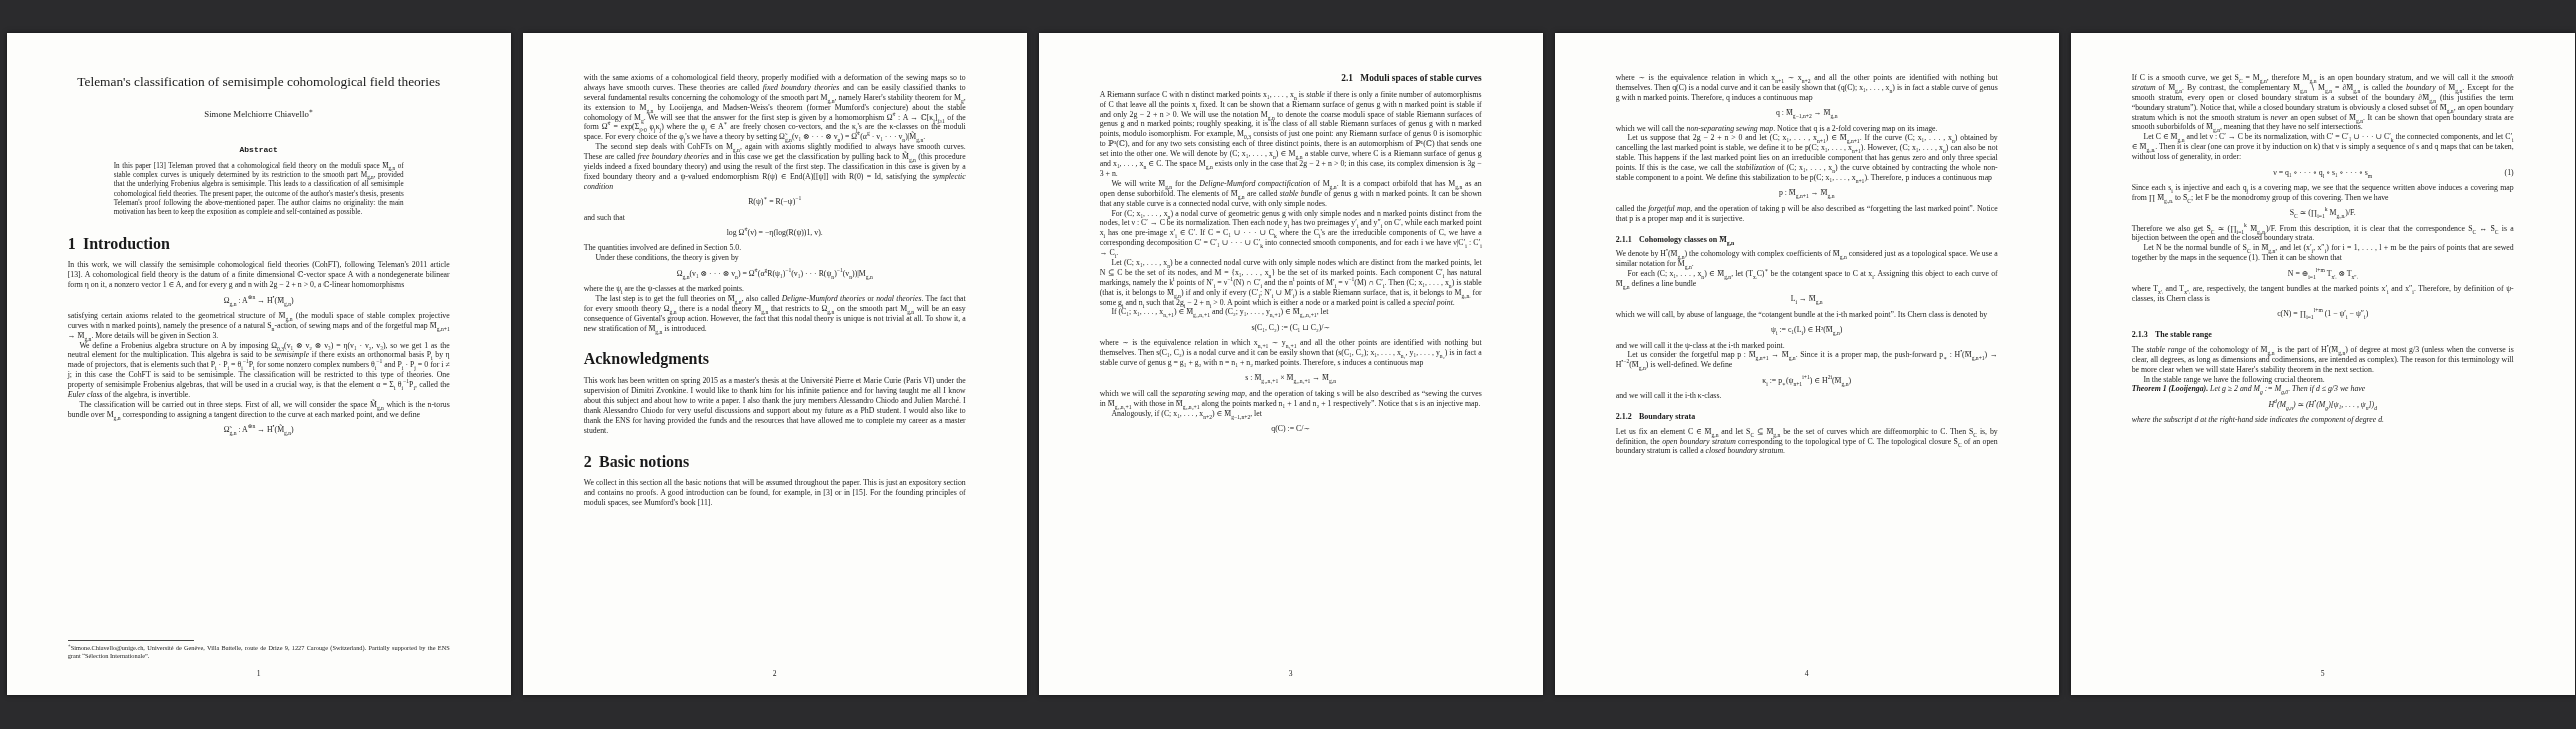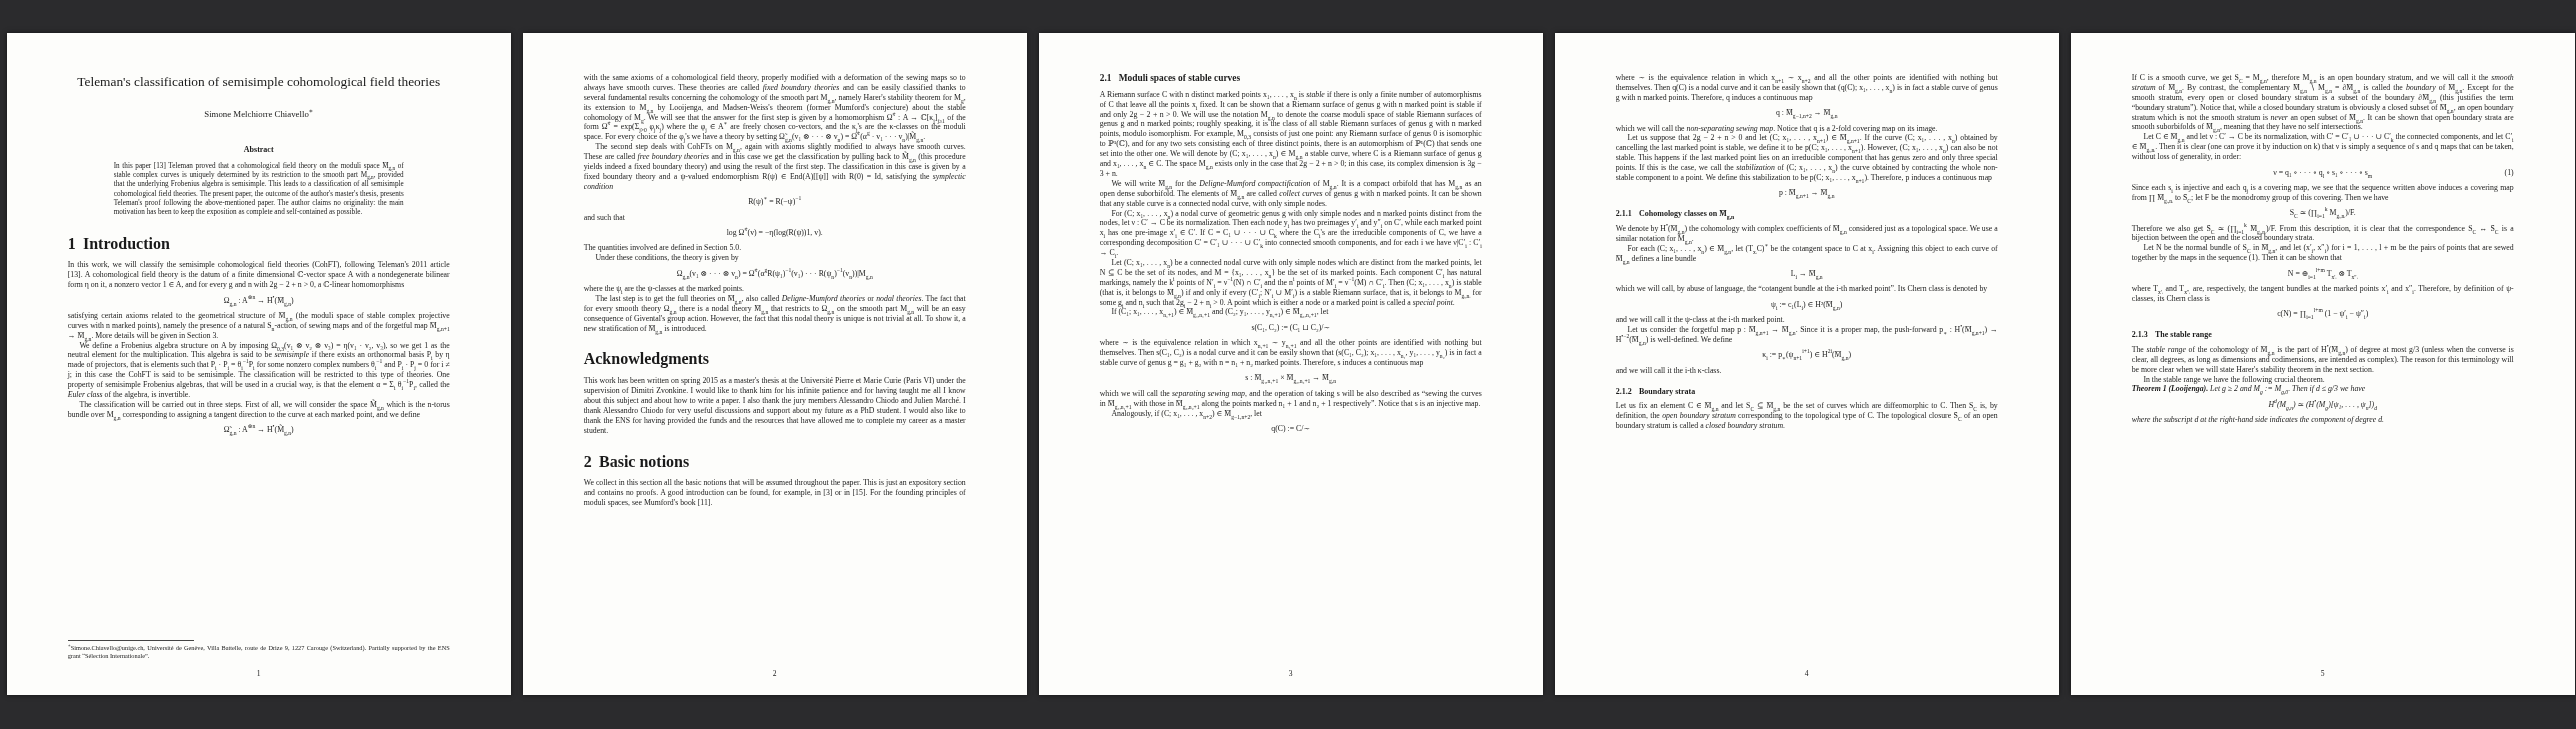--- a/index.html
+++ b/index.html
@@ -20,24 +20,24 @@
     position:relative;overflow:hidden;
   }
   .page > :first-child{margin-top:0;}
   .page p{margin:0;text-indent:1.5em;}
   .page p.noind{text-indent:0;}
   .display{margin:5.5px 0;text-align:center;text-indent:0;}
   .eqrow{position:relative;margin:5.5px 0;text-align:center;}
   .eqtag{position:absolute;right:0;top:0;}
   h1.title{font-size:13.4px;font-weight:400;text-align:center;margin:7.3px 0 0 0;line-height:1.32;}
   .author{text-align:center;font-size:8.8px;margin-top:18px;text-indent:0;}
-  .abshead{text-align:center;font-weight:bold;font-size:8px;margin-top:25.5px;}
+  .abshead{text-align:center;font-weight:bold;font-size:8px;margin-top:25.5px;font-family:Liberation Mono, monospace;}
   .abstract{width:290px;margin:6px auto 0 auto;font-size:7.2px;line-height:1.3;text-align:justify;}
   h2.sec{font-size:16px;font-weight:bold;margin:17px 0 7.3px 0;text-align:left;line-height:1.15;}
-  h3.subsec{font-size:9.4px;font-weight:bold;margin:13.4px 0 6px 0;text-align:left;line-height:1.15;}
+  h3.subsec{font-size:9.4px;font-weight:bold;margin:13.4px 0 6px 0;text-align:right;line-height:1.15;}
   h4.subsubsec{font-size:8px;font-weight:bold;margin:11px 0 5.5px 0;text-align:left;line-height:1.15;}
   .secnum{margin-right:7.3px;}
   .footnote{position:absolute;left:61px;right:61px;bottom:35px;font-size:6.3px;line-height:1.27;text-align:justify;}
   .footnote::before{content:"";display:block;width:126px;border-top:0.6px solid #444;margin-bottom:3px;}
   .pageno{position:absolute;bottom:16px;left:0;right:0;text-align:center;font-size:7.6px;}
   .watermark{
     position:absolute;left:-153px;top:235px;width:362px;height:17px;
     transform:rotate(-90deg);
     color:#6e6e6e;font-size:14px;letter-spacing:0.2px;word-spacing:4.3px;
     text-align:center;white-space:nowrap;
@@ -87,39 +87,40 @@
       <h2 class="sec">Acknowledgments</h2>
       <p class="noind">This work has been written on spring 2015 as a master's thesis at the Université Pierre et Marie Curie (Paris VI) under the supervision of Dimitri Zvonkine. I would like to thank him for his infinite patience and for having taught me all I know about this subject and about how to write a paper. I also thank the jury members Alessandro Chiodo and Julien Marché. I thank Alessandro Chiodo for very useful discussions and support about my future as a PhD student. I would also like to thank the ENS for having provided the funds and the resources that have allowed me to complete my career as a master student.</p>
       <h2 class="sec"><span class="secnum">2</span><span>Basic notions</span></h2>
       <p class="noind">We collect in this section all the basic notions that will be assumed throughout the paper. This is just an expository section and contains no proofs. A good introduction can be found, for example, in [3] or in [15]. For the founding principles of moduli spaces, see Mumford's book [11].</p>
       <div class="pageno">2</div>
     </section>
 
     <section class="page">
       <h3 class="subsec"><span class="secnum">2.1</span><span>Moduli spaces of stable curves</span></h3>
       <p class="noind">A Riemann surface C with n distinct marked points x₁, . . . , x<sub>n</sub> is <i>stable</i> if there is only a finite number of automorphisms of C that leave all the points x<sub>i</sub> fixed. It can be shown that a Riemann surface of genus g with n marked point is stable if and only 2g − 2 + n &gt; 0. We will use the notation M<sub>g,n</sub> to denote the coarse moduli space of stable Riemann surfaces of genus g and n marked points; roughly speaking, it is the class of all stable Riemann surfaces of genus g with n marked points, modulo isomorphism. For example, M<sub>0,3</sub> consists of just one point: any Riemann surface of genus 0 is isomorphic to ℙ¹(ℂ), and for any two sets consisting each of three distinct points, there is an automorphism of ℙ¹(ℂ) that sends one set into the other one. We will denote by (C; x₁, . . . , x<sub>n</sub>) ∈ M<sub>g,n</sub> a stable curve, where C is a Riemann surface of genus g and x₁, . . . , x<sub>n</sub> ∈ C. The space M<sub>g,n</sub> exists only in the case that 2g − 2 + n &gt; 0; in this case, its complex dimension is 3g − 3 + n.</p>
-      <p>We will write M̄<sub>g,n</sub> for the <i>Deligne-Mumford compactification</i> of M<sub>g,n</sub>. It is a compact orbifold that has M<sub>g,n</sub> as an open dense suborbifold. The elements of M̄<sub>g,n</sub> are called <i>collect curves</i> of genus g with n marked points. It can be shown that any stable curve is a connected nodal curve, with only simple nodes.</p>
+      <p>We will write M̄<sub>g,n</sub> for the <i>Deligne-Mumford compactification</i> of M<sub>g,n</sub>. It is a compact orbifold that has M<sub>g,n</sub> as an open dense suborbifold. The elements of M̄<sub>g,n</sub> are called <i>stable bundle</i> of genus g with n marked points. It can be shown that any stable curve is a connected nodal curve, with only simple nodes.</p>
       <p>For (C; x₁, . . . , x<sub>n</sub>) a nodal curve of geometric genus g with only simple nodes and n marked points distinct from the nodes, let ν : C′ → C be its normalization. Then each node y<sub>i</sub> has two preimages y′<sub>i</sub> and y″<sub>i</sub> on C′, while each marked point x<sub>i</sub> has one pre-image x′<sub>i</sub> ∈ C′. If C = C₁ ∪ · · · ∪ C<sub>k</sub> where the C<sub>i</sub>'s are the irreducible components of C, we have a corresponding decomposition C′ = C′₁ ∪ · · · ∪ C′<sub>k</sub> into connected smooth components, and for each i we have ν|C′<sub>i</sub> : C′<sub>i</sub> → C<sub>i</sub>.</p>
       <p>Let (C; x₁, . . . , x<sub>n</sub>) be a connected nodal curve with only simple nodes which are distinct from the marked points, let N ⊆ C be the set of its nodes, and M = {x₁, . . . , x<sub>n</sub>} be the set of its marked points. Each component C′<sub>i</sub> has natural markings, namely the k<sup>i</sup> points of N′<sub>i</sub> = ν<sup>−1</sup>(N) ∩ C′<sub>i</sub> and the n<sup>i</sup> points of M′<sub>i</sub> = ν<sup>−1</sup>(M) ∩ C′<sub>i</sub>. Then (C; x₁, . . . , x<sub>n</sub>) is stable (that is, it belongs to M̄<sub>g,n</sub>) if and only if every (C′<sub>i</sub>; N′<sub>i</sub> ∪ M′<sub>i</sub>) is a stable Riemann surface, that is, it belongs to M<sub>gᵢ,nᵢ</sub> for some g<sub>i</sub> and n<sub>i</sub> such that 2g<sub>i</sub> − 2 + n<sub>i</sub> &gt; 0. A point which is either a node or a marked point is called a <i>special point</i>.</p>
       <p>If (C₁; x₁, . . . , x<sub>n₁+1</sub>) ∈ M̄<sub>g₁,n₁+1</sub> and (C₂; y₁, . . . , y<sub>n₂+1</sub>) ∈ M̄<sub>g₂,n₂+1</sub>, let</p>
       <div class="display">s(C₁, C₂) := (C₁ ⊔ C₂)/∼</div>
       <p class="noind">where ∼ is the equivalence relation in which x<sub>n₁+1</sub> ∼ y<sub>n₂+1</sub> and all the other points are identified with nothing but themselves. Then s(C₁, C₂) is a nodal curve and it can be easily shown that (s(C₁, C₂); x₁, . . . , x<sub>n₁</sub>, y₁, . . . , y<sub>n₂</sub>) is in fact a stable curve of genus g = g₁ + g₂ with n = n₁ + n₂ marked points. Therefore, s induces a continuous map</p>
       <div class="display">s : M̄<sub>g₁,n₁+1</sub> × M̄<sub>g₂,n₂+1</sub> → M̄<sub>g,n</sub></div>
       <p class="noind">which we will call the <i>separating sewing map</i>, and the operation of taking s will be also described as “sewing the curves in M̄<sub>g₁,n₁+1</sub> with those in M̄<sub>g₂,n₂+1</sub> along the points marked n₁ + 1 and n₂ + 1 respectively”. Notice that s is an injective map.</p>
       <p>Analogously, if (C; x₁, . . . , x<sub>n+2</sub>) ∈ M̄<sub>g−1,n+2</sub>, let</p>
       <div class="display">q(C) := C/∼</div>
       <div class="pageno">3</div>
     </section>
 
     <section class="page">
       <p class="noind">where ∼ is the equivalence relation in which x<sub>n+1</sub> ∼ x<sub>n+2</sub> and all the other points are identified with nothing but themselves. Then q(C) is a nodal curve and it can be easily shown that (q(C); x₁, . . . , x<sub>n</sub>) is in fact a stable curve of genus g with n marked points. Therefore, q induces a continuous map</p>
       <div class="display">q : M̄<sub>g−1,n+2</sub> → M̄<sub>g,n</sub></div>
       <p class="noind">which we will call the <i>non-separating sewing map</i>. Notice that q is a 2-fold covering map on its image.</p>
       <p>Let us suppose that 2g − 2 + n &gt; 0 and let (C; x₁, . . . , x<sub>n+1</sub>) ∈ M̄<sub>g,n+1</sub>. If the curve (C; x₁, . . . , x<sub>n</sub>) obtained by cancelling the last marked point is stable, we define it to be p(C; x₁, . . . , x<sub>n+1</sub>). However, (C; x₁, . . . , x<sub>n</sub>) can also be not stable. This happens if the last marked point lies on an irreducible component that has genus zero and only three special points. If this is the case, we call the <i>stabilization</i> of (C; x₁, . . . , x<sub>n</sub>) the curve obtained by contracting the whole non-stable component to a point. We define this stabilization to be p(C; x₁, . . . , x<sub>n+1</sub>). Therefore, p induces a continuous map</p>
       <div class="display">p : M̄<sub>g,n+1</sub> → M̄<sub>g,n</sub></div>
+      <p class="noind">called the <i>forgetful map</i>, and the operation of taking p will be also described as “forgetting the last marked point”. Notice that p is a proper map and it is surjective.</p>
       <h4 class="subsubsec"><span class="secnum">2.1.1</span><span>Cohomology classes on M̄<sub>g,n</sub></span></h4>
       <p class="noind">We denote by H<sup>•</sup>(M̄<sub>g,n</sub>) the cohomology with complex coefficients of M̄<sub>g,n</sub> considered just as a topological space. We use a similar notation for M<sub>g,n</sub>.</p>
       <p>For each (C; x₁, . . . , x<sub>n</sub>) ∈ M̄<sub>g,n</sub>, let (T<sub>xᵢ</sub>C)<sup>∗</sup> be the cotangent space to C at x<sub>i</sub>. Assigning this object to each curve of M̄<sub>g,n</sub> defines a line bundle</p>
       <div class="display">L<sub>i</sub> → M̄<sub>g,n</sub></div>
       <p class="noind">which we will call, by abuse of language, the “cotangent bundle at the i-th marked point”. Its Chern class is denoted by</p>
       <div class="display">ψ<sub>i</sub> := c₁(L<sub>i</sub>) ∈ H²(M̄<sub>g,n</sub>)</div>
       <p class="noind">and we will call it the ψ-class at the i-th marked point.</p>
       <p>Let us consider the forgetful map p : M̄<sub>g,n+1</sub> → M̄<sub>g,n</sub>. Since it is a proper map, the push-forward p<sub>∗</sub> : H<sup>•</sup>(M̄<sub>g,n+1</sub>) → H<sup>•−2</sup>(M̄<sub>g,n</sub>) is well-defined. We define</p>
       <div class="display">κ<sub>i</sub> := p<sub>∗</sub>(ψ<sub>n+1</sub><sup>i+1</sup>) ∈ H<sup>2i</sup>(M̄<sub>g,n</sub>)</div>
       <p class="noind">and we will call it the i-th κ-class.</p>

